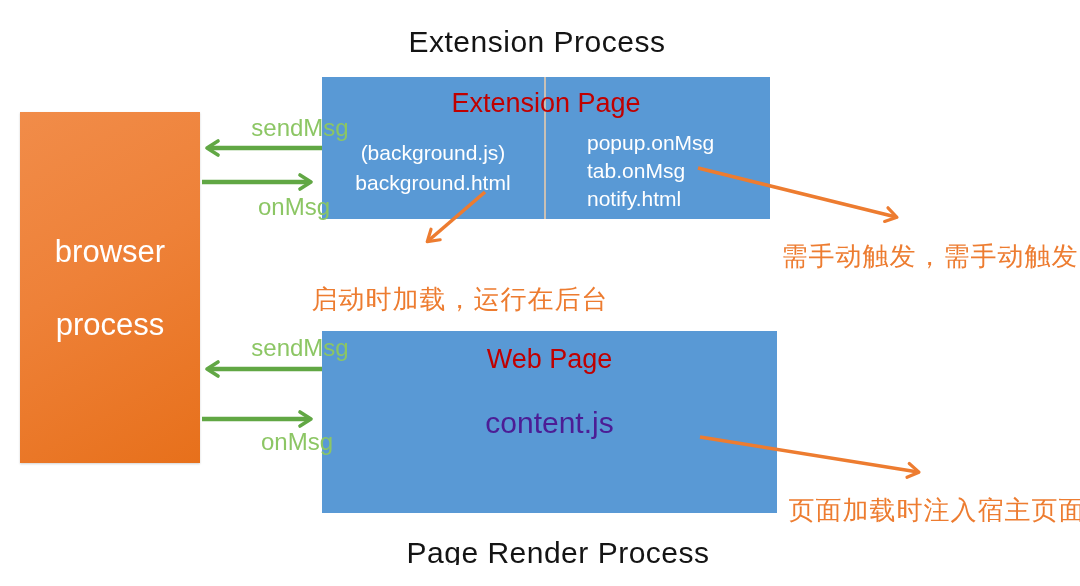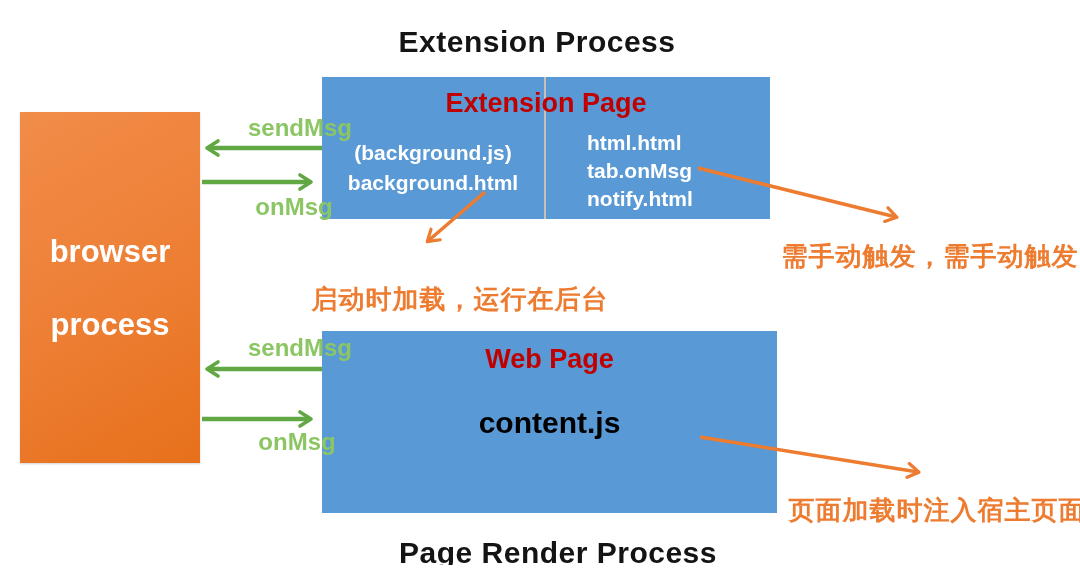--- a/index.html
+++ b/index.html
@@ -1,18 +1,18 @@
 <!DOCTYPE html>
 <html><head>
 <meta charset="utf-8">
 <style>
   html,body{margin:0;padding:0;background:#ffffff;}
   .canvas{
     position:relative;width:1080px;height:565px;background:#ffffff;
-    font-family:"Liberation Sans",sans-serif;overflow:hidden;font-weight:bold;
+    font-family:"Liberation Sans",sans-serif;overflow:hidden;
   }
   .abs{position:absolute;}
   .ctr{transform:translate(-50%,-50%);white-space:nowrap;}
   .proc-title{
     font-size:30px;color:#141414;letter-spacing:.5px;
   }
   .browser-box{
     left:20px;top:112px;width:180px;height:351px;
     background:linear-gradient(150deg,#F18C49 0%,#EE8138 45%,#E7701B 100%);
     display:flex;flex-direction:column;align-items:center;justify-content:center;
@@ -36,21 +36,21 @@
   .ext-left{
     position:absolute;left:0;top:61px;width:222px;text-align:center;
     color:#ffffff;font-size:21px;line-height:30px;
   }
   .ext-right{
     position:absolute;left:265px;top:52px;text-align:left;
     color:#ffffff;font-size:21px;line-height:28px;
   }
   .web-content{
     position:absolute;left:0;top:75px;width:100%;text-align:center;
-    color:#000000;font-size:30px;
+    color:#4c1d95;font-size:30px;
   }
   .msg-label{
     font-size:24px;color:#8CC664;margin-left:44px;
   }
   .cn-note{
     font-size:26px;color:#ED7C30;letter-spacing:1px;
     font-family:"Liberation Serif",serif;
   }
   svg.overlay{position:absolute;left:0;top:0;pointer-events:none;}
 </style>
@@ -68,21 +68,21 @@
   </div>
 
   <div class="abs blue-box ext-box">
     <div class="divider"></div>
     <div class="box-title">Extension Page</div>
     <div class="ext-left">
       <div>(background.js)</div>
       <div>background.html</div>
     </div>
     <div class="ext-right">
-      <div>html.html</div>
+      <div>popup.onMsg</div>
       <div>tab.onMsg</div>
       <div>notify.html</div>
     </div>
   </div>
 
   <div class="abs blue-box web-box">
     <div class="box-title">Web Page</div>
     <div class="web-content">content.js</div>
   </div>
 

